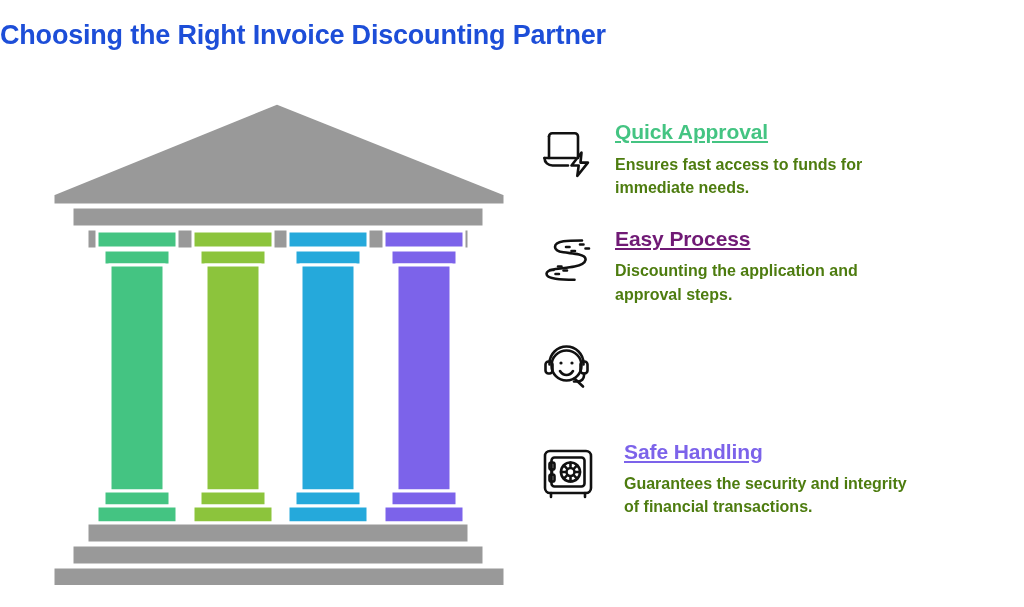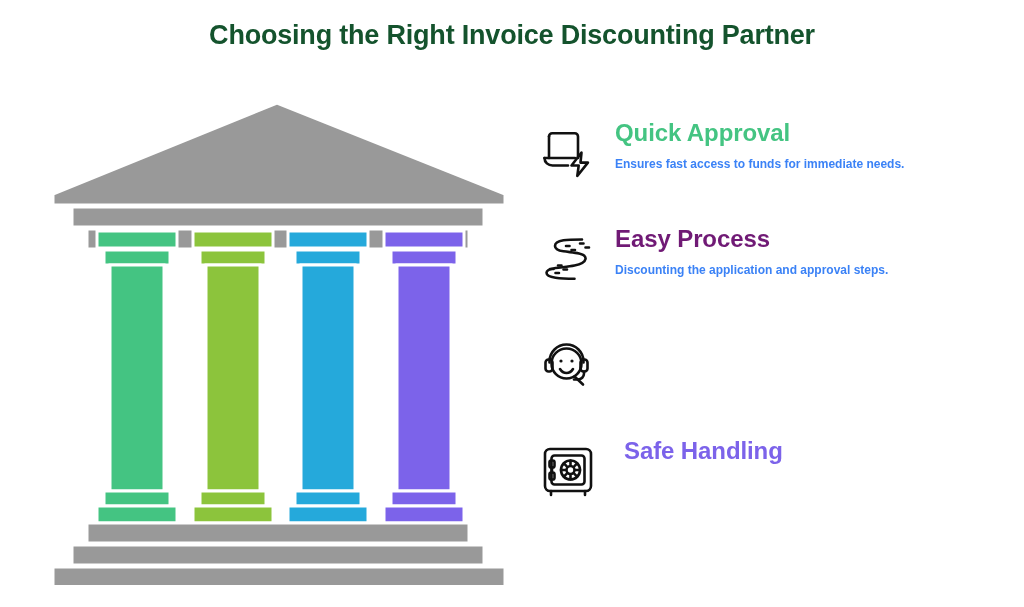--- a/index.html
+++ b/index.html
@@ -15,24 +15,24 @@
     font-family: "Liberation Sans", sans-serif;
     -webkit-font-smoothing: antialiased;
   }
 
   
   #page-title {
     position: absolute;
     top: 20px;
     left: 0;
     width: 1024px;
-    text-align: center;
+    text-align: left;
     font-size: 27px;
     font-weight: bold;
-    color: #14532d;
+    color: #1d4ed8;
     letter-spacing: -0.2px;
   }
 
   
   #temple {
     position: absolute;
     left: 0px;
     top: 95px;
     width: 520px;
     height: 490px;
@@ -62,30 +62,31 @@
     margin-right: 15px;
     margin-top: 2px;
   }
   .feature-icon svg { display: block; }
 
   .feature-text {
     flex: 1 1 auto;
     padding-top: 2px;
   }
   .feature-heading {
-    font-size: 24px;
+    font-size: 21px;
     font-weight: bold;
     line-height: 1.12;
     margin-bottom: 9px;
     letter-spacing: -0.1px;
+    text-decoration: underline;
   }
   .feature-desc {
-    font-size: 12px;
+    font-size: 16px;
     font-weight: bold;
-    color: #3b82f6;
+    color: #4d7c0f;
     line-height: 1.45;
     max-width: 300px;
   }
 </style>
 </head>
 <body>
 
 <div id="page-title">Choosing the Right Invoice Discounting Partner</div>
 
 <div id="temple">
@@ -201,16 +202,17 @@
         <path d="M34.5 22.5v4M34.5 37.5v4M25 32h4M40 32h4"></path>
         <path d="M27.8 25.3l2.8 2.8M38.4 35.9l2.8 2.8M41.2 25.3l-2.8 2.8M30.6 35.9l-2.8 2.8"></path>
         <rect x="13.5" y="22.5" width="5" height="7" rx="1.8"></rect>
         <rect x="13.5" y="34.5" width="5" height="7" rx="1.8"></rect>
         <path d="M16 29.5v5"></path>
         <path d="M15 53v4M49 53v4"></path>
       </svg>
     </div>
     <div class="feature-text">
       <div class="feature-heading" style="color:#7c63ea">Safe Handling</div>
+      <div class="feature-desc">Guarantees the security and integrity of financial transactions.</div>
     </div>
   </div>
 
 </div>
 
 </body></html>

